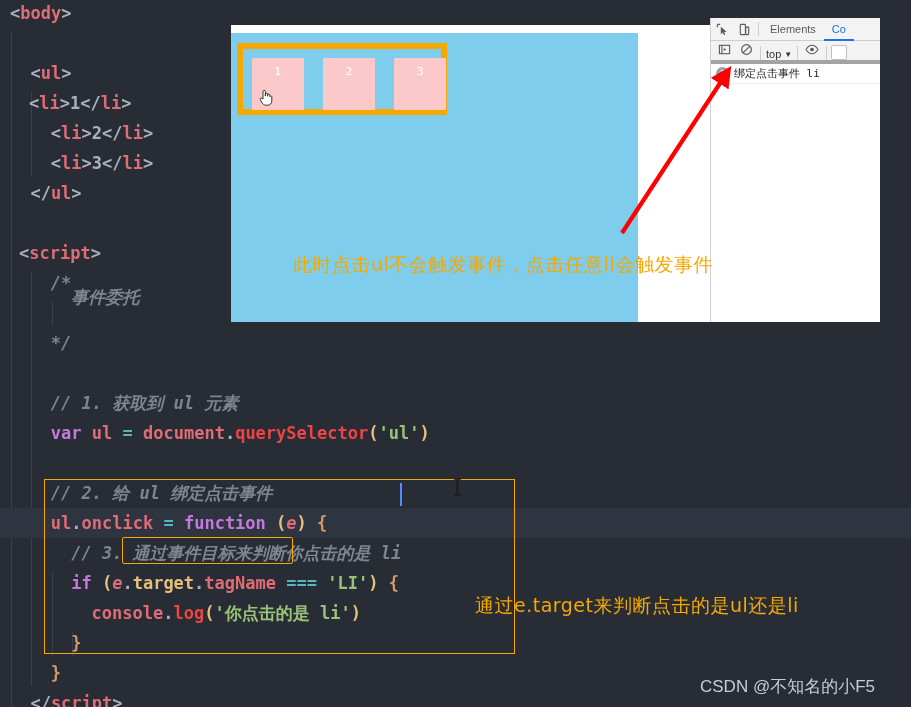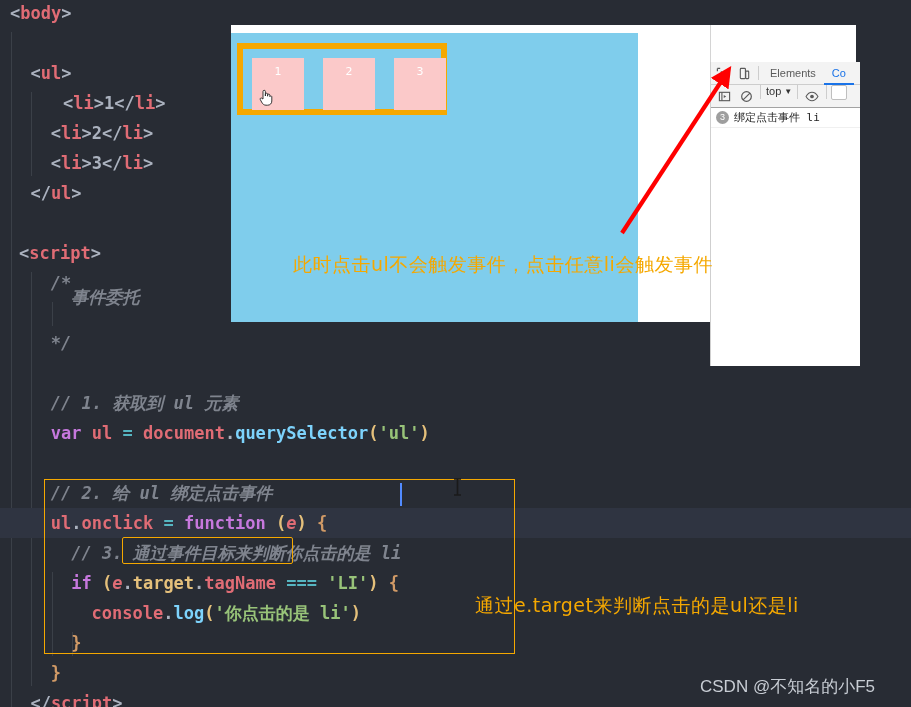--- a/index.html
+++ b/index.html
@@ -32,21 +32,21 @@
   }
   .code-line.hl { background: #2f3441; width: 911px; }
 
   
   .t-tag   { color: #e06c75; }
   .t-punc  { color: #abb2bf; }
   .t-kw    { color: #c678dd; }
   .t-var   { color: #e06c75; }
   .t-op    { color: #56b6c2; }
   .t-obj   { color: #e5c07b; }
-  .t-fn    { color: #7dd3fc; }
+  .t-fn    { color: #ef4444; }
   .t-str   { color: #98c379; }
   .t-paren { color: #e5c07b; }
   .t-brace { color: #d19a66; }
   .t-comment { color: #7f848e; font-style: italic; font-weight: bold; }
   .t-plain { color: #abb2bf; }
   .t-param { color: #e06c75; font-style: italic; }
   .t-text  { color: #abb2bf; }
 
   
   .guide {
@@ -102,26 +102,25 @@
     position: absolute;
     left: 479px; top: 0px;
     width: 1px; height: 297px;
     background: #d4d4d4;
   }
 
   
   #devtools {
     position: absolute;
     left: 710px; top: 18px;
-    width: 150px; height: 304px;
+    width: 170px; height: 304px;
     background: #ffffff;
     font-family: "Liberation Sans", sans-serif;
     overflow: hidden;
     border-left: 1px solid #cfcfcf;
-    margin-top: 44px;
   }
   #dt-tabbar {
     position: relative;
     height: 23px;
     background: #f3f3f3;
     border-bottom: 1px solid #cdcdcd;
     display: flex;
     align-items: center;
   }
   .dt-icon-btn {
@@ -141,23 +140,23 @@
     white-space: nowrap;
   }
   .dt-tab.active {
     color: #1a73e8;
     box-shadow: inset 0 -2px 0 #1a73e8;
   }
   #dt-toolbar {
     position: relative;
     height: 23px;
     background: #f3f3f3;
-    border-bottom: 1px solid #a3a3a3;
+    border-bottom: 4px solid #a3a3a3;
     display: flex;
-    align-items: flex-start;
+    align-items: flex-end;
     padding-left: 2px;
   }
   .dt-ctx {
     font-size: 11px; color: #333; padding: 0 2px;
     display: flex; align-items: center; gap: 3px;
   }
   #dt-console {
     position: relative;
     background: #ffffff;
     height: 257px;
@@ -246,21 +245,21 @@
       <div class="guide" style="left: 31.4px; top: 92px; height: 84px;"></div>
       <div class="guide" style="left: 31.4px; top: 272px; height: 414px;"></div>
       <div class="guide" style="left: 51.8px; top: 302px; height: 24px;"></div>
       <div class="guide" style="left: 51.8px; top: 572px; height: 84px;"></div>
       <div class="guide" style="left: 72.2px; top: 632px; height: 24px;"></div>
     </div>
   <div id="code-lines">
       <div class="code-line" style="top: -2px; padding-left: 10px;"><span class="t-punc">&lt;</span><span class="t-tag">body</span><span class="t-punc">&gt;</span></div>
       <div class="code-line" style="top: 28px; padding-left: 10px;">&nbsp;</div>
       <div class="code-line" style="top: 58px; padding-left: 30.4px;"><span class="t-punc">&lt;</span><span class="t-tag">ul</span><span class="t-punc">&gt;</span></div>
-      <div class="code-line" style="top: 88px; padding-left: 63px;"><span class="t-punc">&lt;</span><span class="t-tag">li</span><span class="t-punc">&gt;</span><span class="t-text">1</span><span class="t-punc">&lt;/</span><span class="t-tag">li</span><span class="t-punc">&gt;</span></div>
+      <div class="code-line" style="top: 88px; padding-left: 29px;"><span class="t-punc">&lt;</span><span class="t-tag">li</span><span class="t-punc">&gt;</span><span class="t-text">1</span><span class="t-punc">&lt;/</span><span class="t-tag">li</span><span class="t-punc">&gt;</span></div>
       <div class="code-line" style="top: 118px; padding-left: 50.8px;"><span class="t-punc">&lt;</span><span class="t-tag">li</span><span class="t-punc">&gt;</span><span class="t-text">2</span><span class="t-punc">&lt;/</span><span class="t-tag">li</span><span class="t-punc">&gt;</span></div>
       <div class="code-line" style="top: 148px; padding-left: 50.8px; text-align: right;"><span class="t-punc">&lt;</span><span class="t-tag">li</span><span class="t-punc">&gt;</span><span class="t-text">3</span><span class="t-punc">&lt;/</span><span class="t-tag">li</span><span class="t-punc">&gt;</span></div>
       <div class="code-line" style="top: 178px; padding-left: 30.4px;"><span class="t-punc">&lt;/</span><span class="t-tag">ul</span><span class="t-punc">&gt;</span></div>
       <div class="code-line" style="top: 208px; padding-left: 10px;">&nbsp;</div>
       <div class="code-line" style="top: 238px; padding-left: 19px;"><span class="t-punc">&lt;</span><span class="t-tag">script</span><span class="t-punc">&gt;</span></div>
       <div class="code-line" style="top: 268px; padding-left: 50.8px;"><span class="t-comment">/*</span></div>
       <div class="code-line" style="top: 282px; padding-left: 71.2px;"><span class="t-comment">事件委托</span></div>
       <div class="code-line" style="top: 328px; padding-left: 50.8px;"><span class="t-comment">*/</span></div>
       <div class="code-line" style="top: 358px; padding-left: 10px;">&nbsp;</div>
       <div class="code-line" style="top: 388px; padding-left: 50.8px;"><span class="t-comment">// 1. 获取到 ul 元素</span></div>

